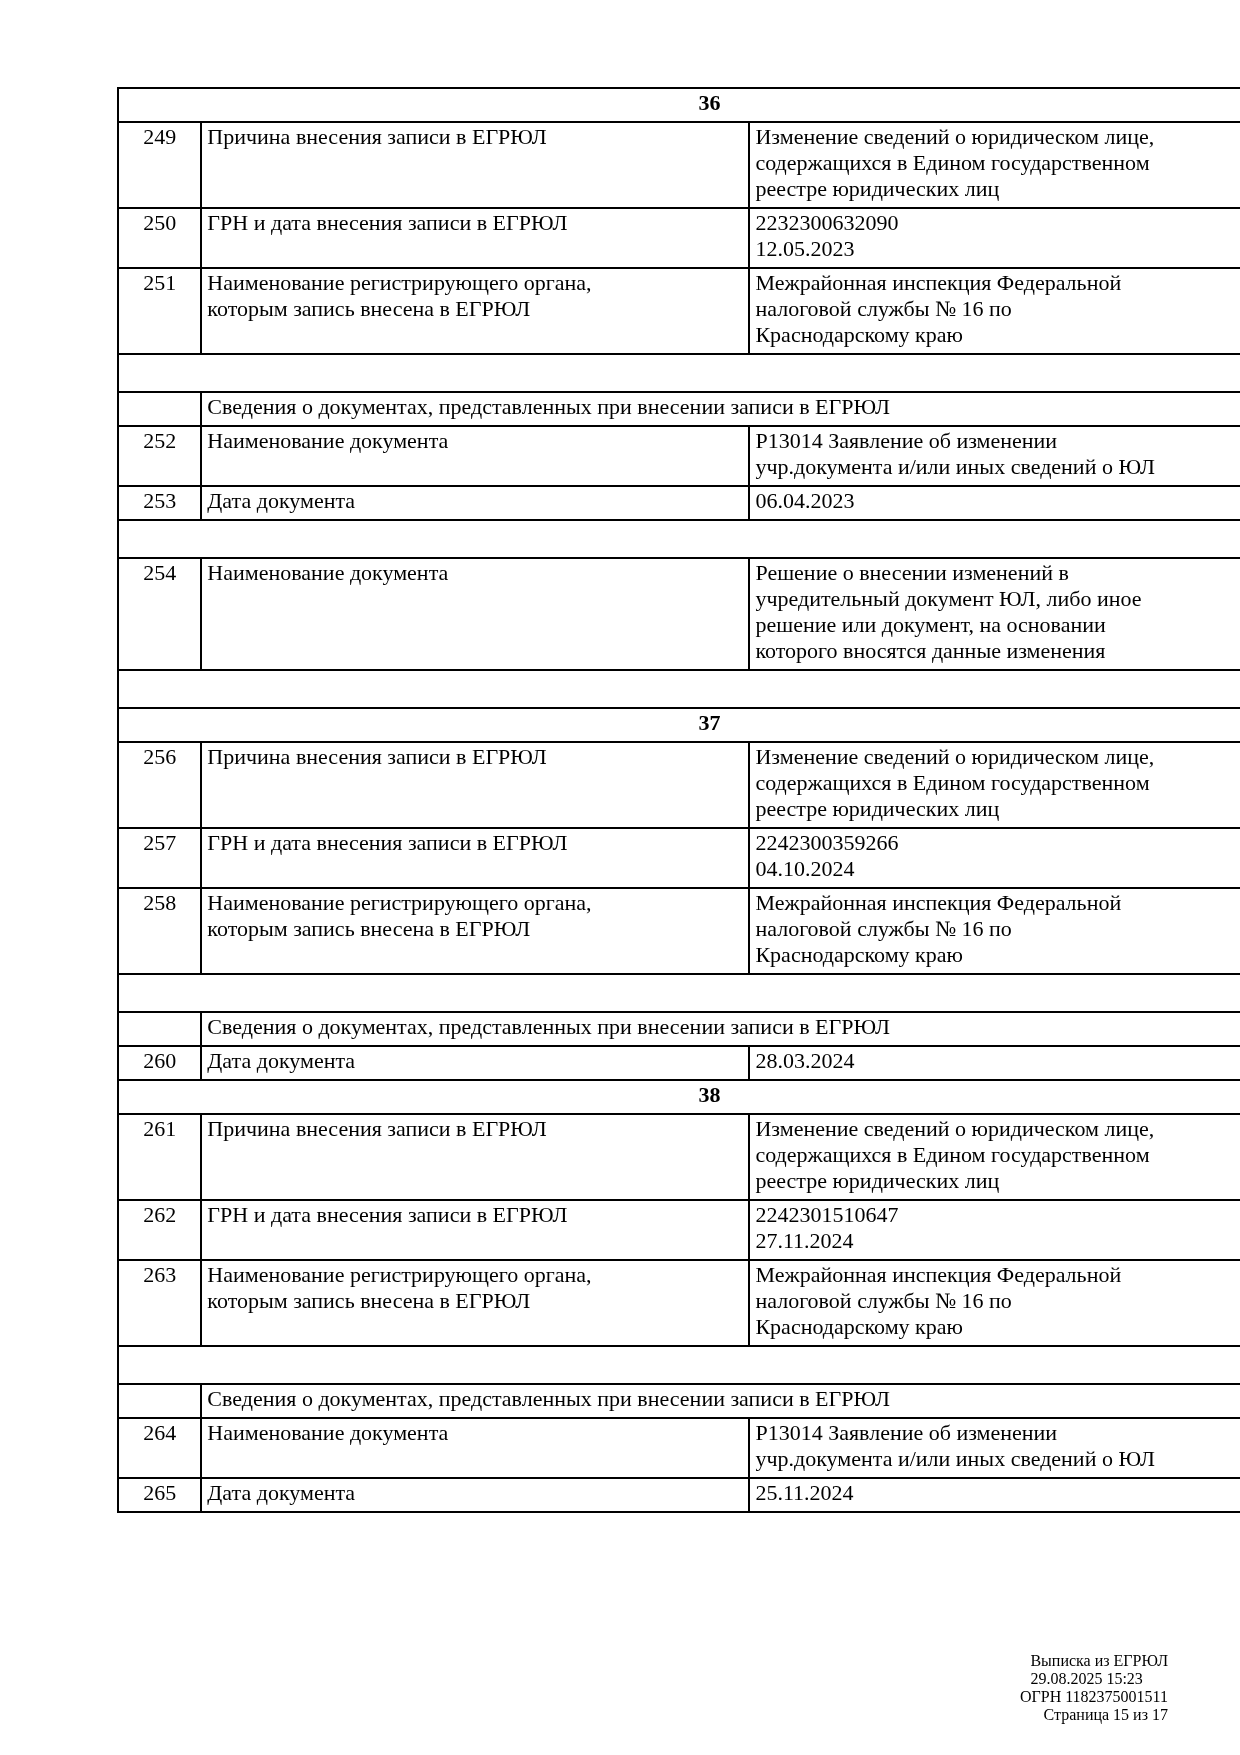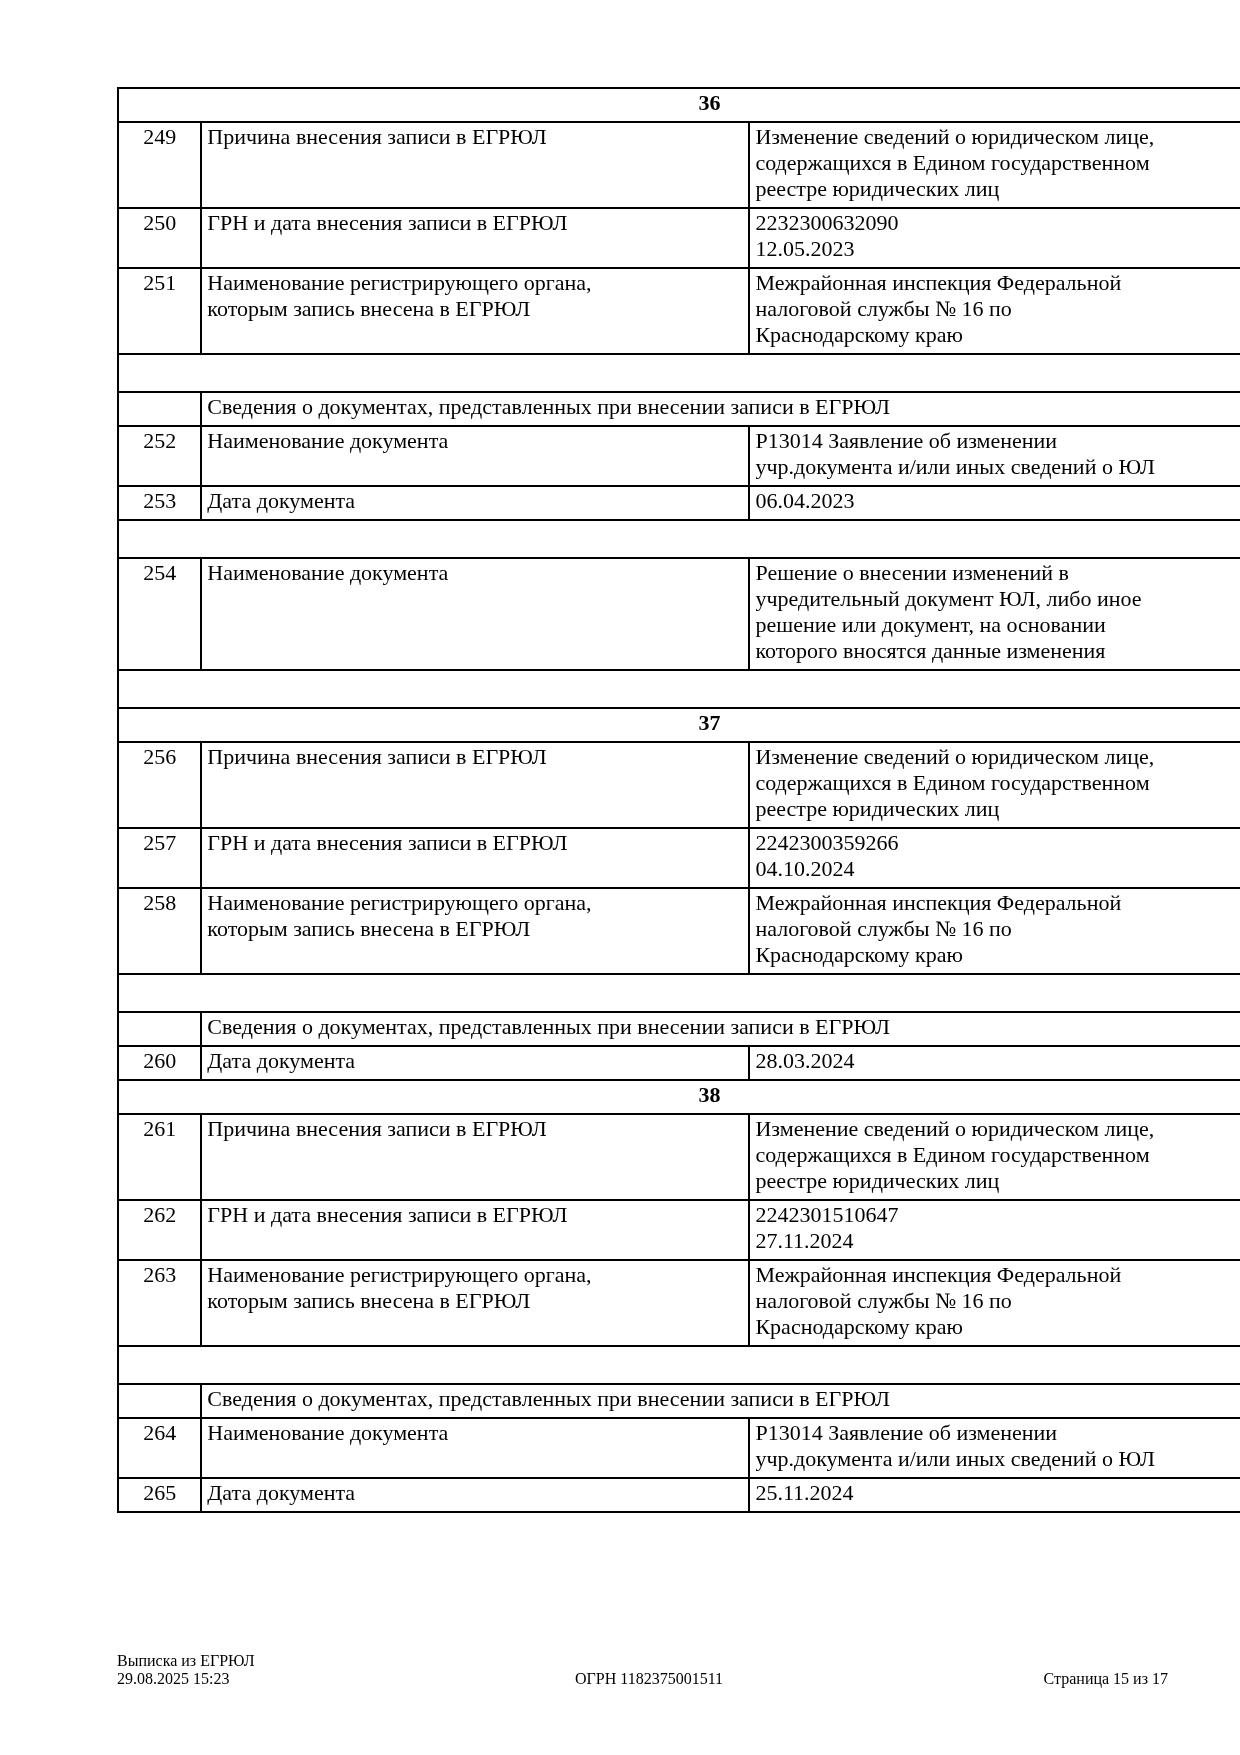--- a/index.html
+++ b/index.html
@@ -50,20 +50,21 @@
   .footer {
     position: absolute;
     left: 117px;
     right: 72px;
     top: 1652px;
     display: flex;
     justify-content: space-between;
     align-items: flex-end;
     font-size: 16px;
     line-height: 18px;
+    flex-direction: column;
   }
   .footer .left-block { text-align: left; }
   .footer .center-block { text-align: left; }
   .footer .right-block { text-align: right; }
 </style>
 </head>
 <body>
 
 <div class="table-wrap">
   <table class="egrul">

